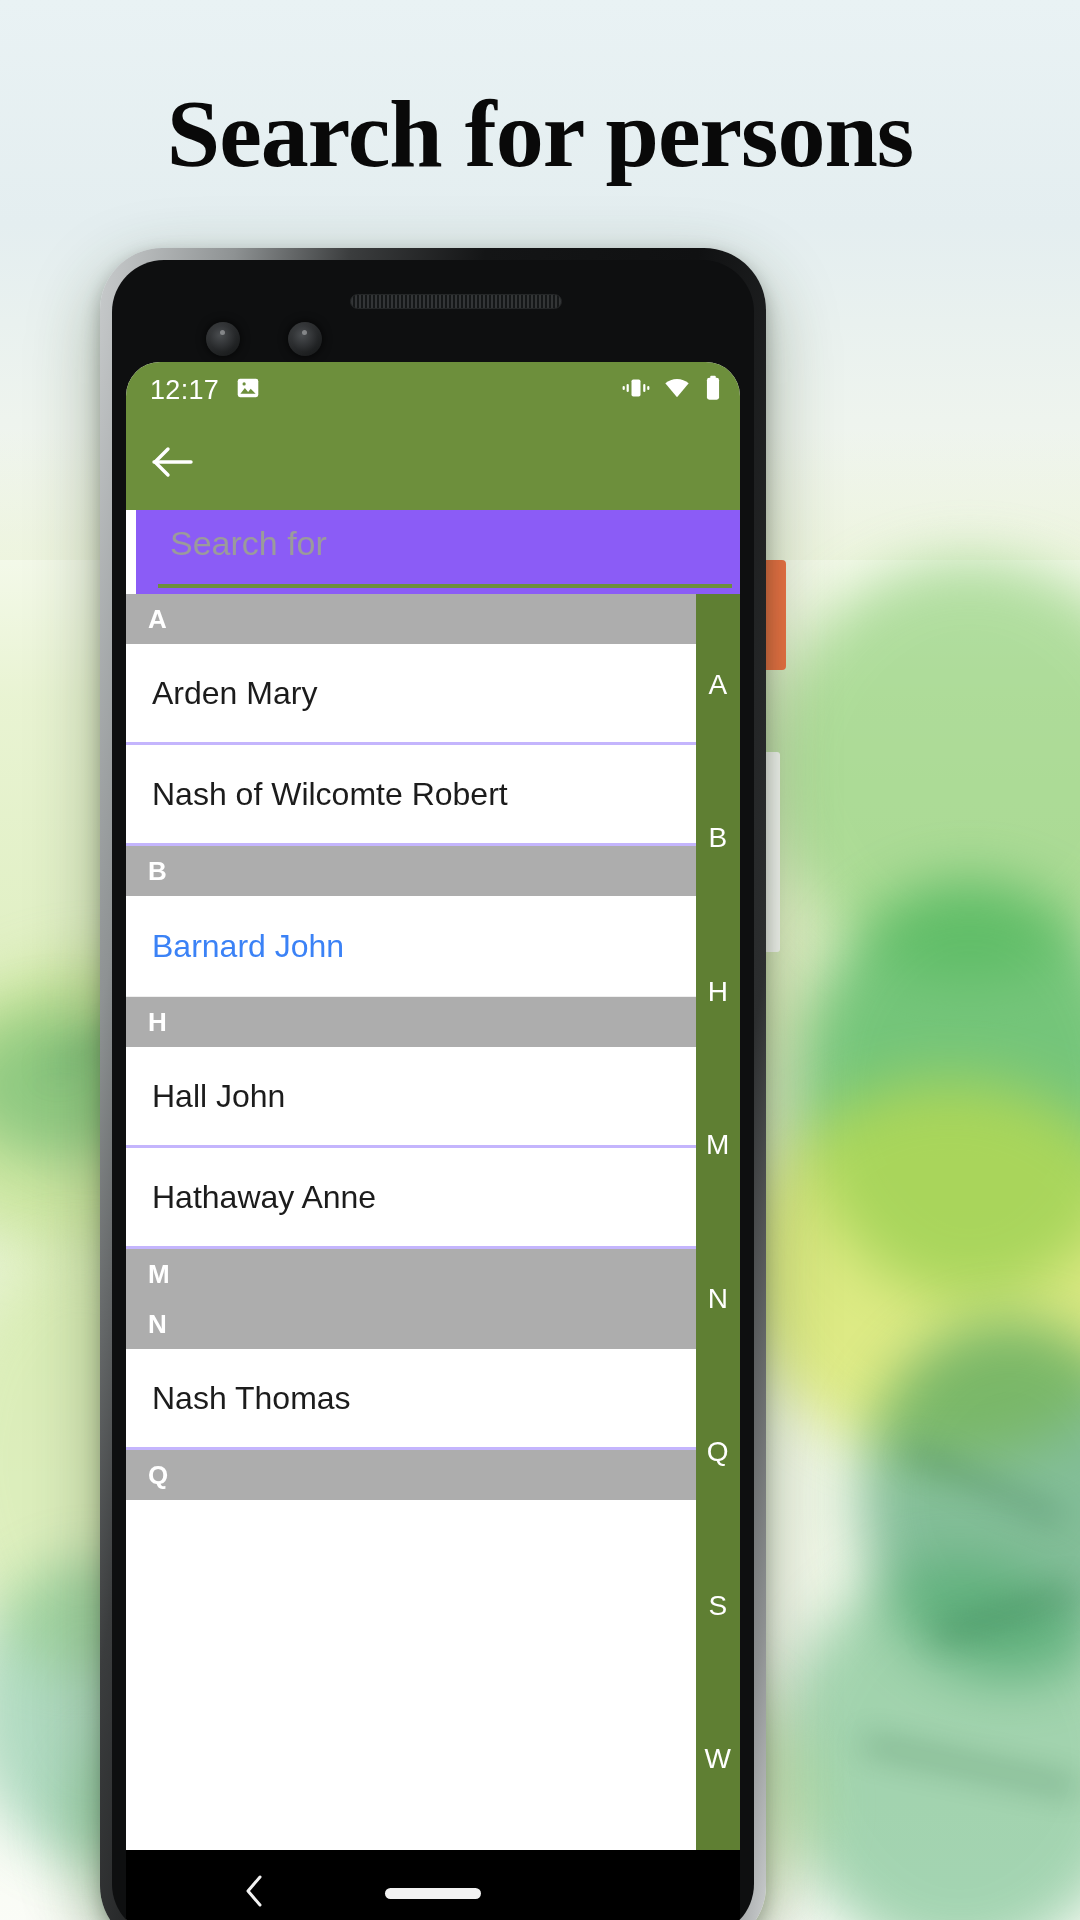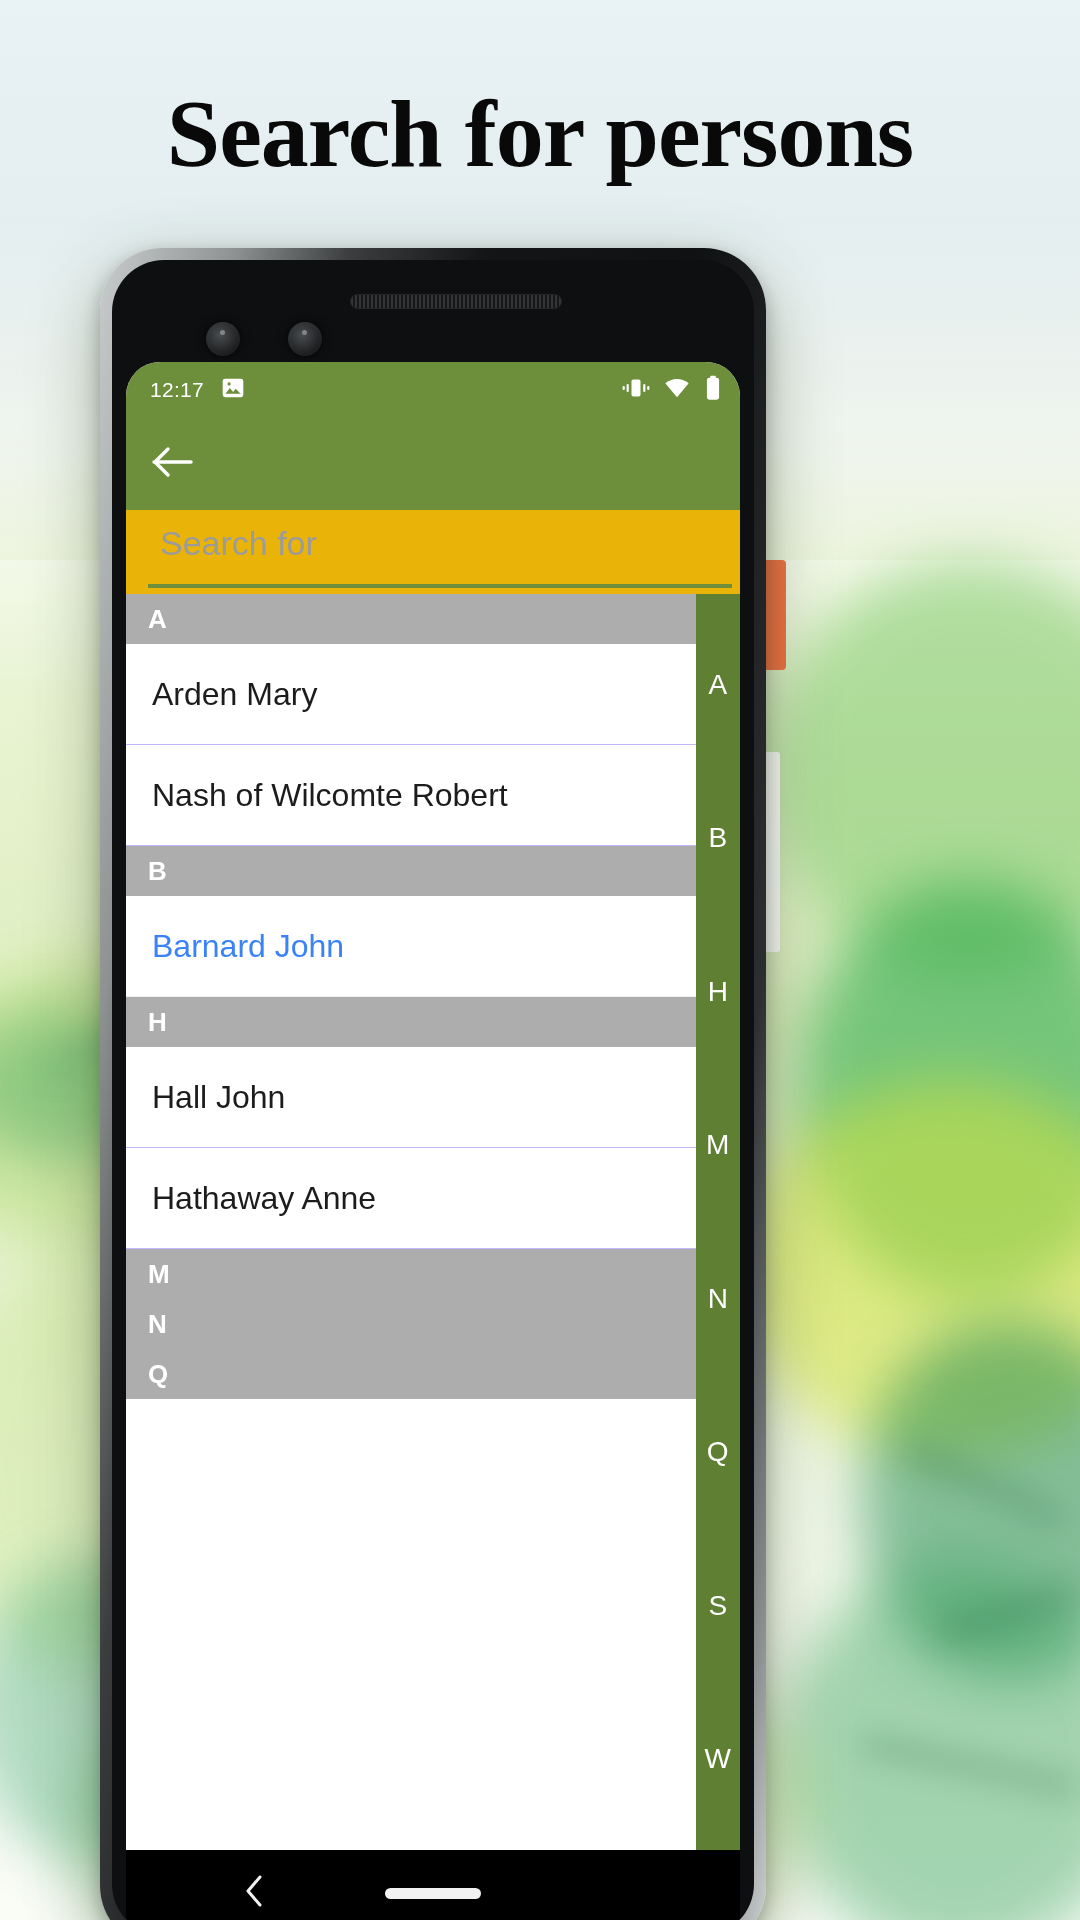--- a/index.html
+++ b/index.html
@@ -77,42 +77,43 @@
     overflow:hidden;
     display:flex; flex-direction:column;
   }
 
   
   #statusbar {
     height:56px; background:#6d8f3c; color:#fff;
     display:flex; align-items:center; padding:0 18px 0 24px;
     flex:0 0 auto;
   }
-  #statusbar .time { font-size:21px; letter-spacing:.3px; }
+  #statusbar .time { font-size:27px; letter-spacing:.3px; }
   #statusbar .left-icons { display:flex; align-items:center; gap:10px; margin-left:16px; }
   #statusbar .spacer { flex:1; }
   #statusbar .right-icons { display:flex; align-items:center; gap:13px; }
   .ic { display:inline-block; }
 
   
   #appbar {
     height:92px; background:#6d8f3c; color:#fff;
     display:flex; align-items:center; position:relative;
     flex:0 0 auto;
   }
   #appbar .back { margin-left:22px; width:50px; height:50px; display:flex; align-items:center; justify-content:center; cursor:pointer;}
   #appbar .apptitle {
     position:absolute; left:0; right:0; text-align:center;
     font-size:31px; color:#fff; pointer-events:none;
   }
 
   
   #searchwrap {
-    background:#eab308; padding:0 0 0 0; position:relative; flex:0 0 auto;
+    background:#8b5cf6; padding:0 0 0 0; position:relative; flex:0 0 auto;
     height:84px;
+    margin-left:10px;
   }
   #searchinput {
     width:100%; height:76px;
     border:none; outline:none; background:transparent;
     font-family:"Liberation Sans", sans-serif;
     font-size:34px; color:#222;
     padding:0 24px 10px 34px;
   }
   #searchinput::placeholder { color:#9b9b9b; }
   #searchunderline {
@@ -126,21 +127,21 @@
   .sec-header {
     background:#adadad; color:#ffffff;
     font-size:26px; font-weight:700;
     padding:12px 0 12px 22px;
     height:50px; display:flex; align-items:center;
     letter-spacing:.5px;
   }
   .row {
     height:101px; display:flex; align-items:center;
     padding-left:26px; background:#fff;
-    border-bottom:1px solid #c4b5fd;
+    border-bottom:3px solid #c4b5fd;
     font-size:32px; color:#1c1c1c;
   }
   .row.dim { color:#3b82f6; border-bottom:1px solid #efefef; }
   .row:last-child { border-bottom:none; }
 
   
   #alphaindex {
     flex:0 0 44px; background:#5f7f33;
     display:flex; flex-direction:column;
     align-items:center; justify-content:space-around;
@@ -272,20 +273,21 @@
             <div class="sec-header">A</div>
             <div class="row">Arden Mary</div>
             <div class="row">Nash of Wilcomte Robert</div>
             <div class="sec-header">B</div>
             <div class="row dim">Barnard John</div>
             <div class="sec-header">H</div>
             <div class="row">Hall John</div>
             <div class="row">Hathaway Anne</div>
             <div class="sec-header">M</div>
             <div class="sec-header">N</div>
+            <div class="row">Nash Thomas</div>
             <div class="sec-header">Q</div>
           </div>
         <div id="alphaindex">
             <div class="a">A</div>
             <div class="a">B</div>
             <div class="a">H</div>
             <div class="a">M</div>
             <div class="a">N</div>
             <div class="a">Q</div>
             <div class="a">S</div>

